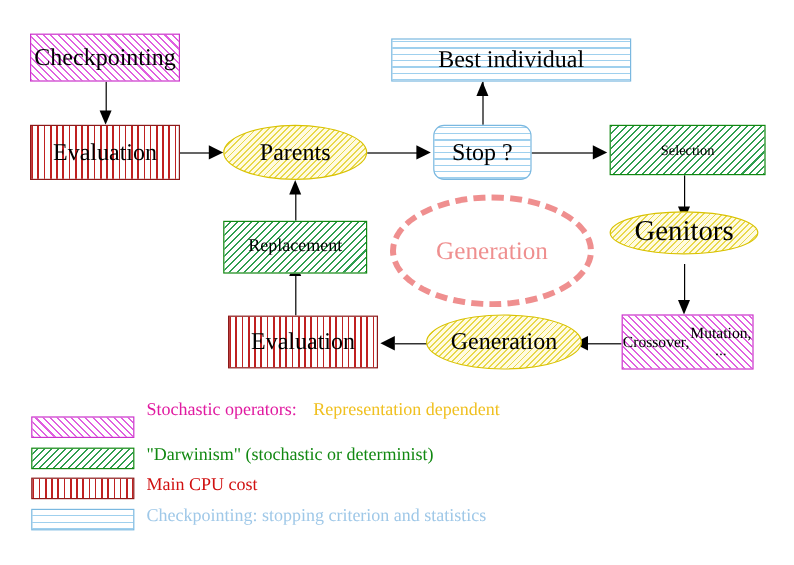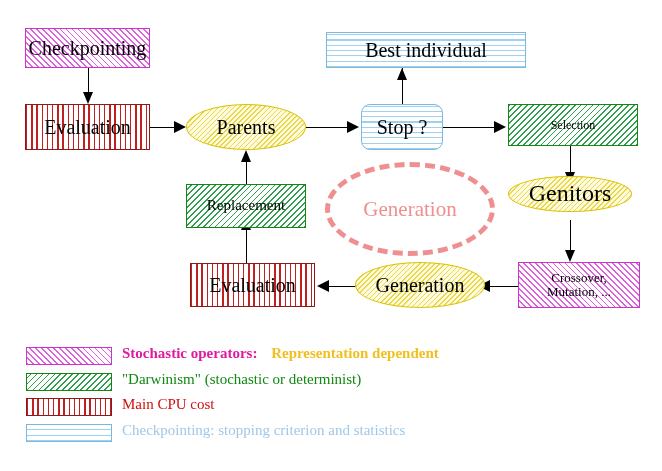--- a/index.html
+++ b/index.html
@@ -171,21 +171,21 @@
   </div>
 
   <div class="node fill-red" style="left:190px; top:263px; width:125px; height:44px; font-size:20px;">
     <span class="lbl">Evaluation</span>
   </div>
 
   <div class="node fill-yellow ellipse" style="left:355px; top:262px; width:130px; height:46px; font-size:20px;">
     <span class="lbl">Generation</span>
   </div>
 
-  <div class="node fill-magenta" style="left:518px; top:262px; width:122px; height:46px; font-size:13px; flex-direction:column;">
+  <div class="node fill-magenta" style="left:518px; top:262px; width:110px; height:46px; font-size:13px; flex-direction:row;">
     <span class="lbl">Crossover,</span>
     <span class="lbl">Mutation, ...</span>
   </div>
 
   <div class="line-v" style="left:88px; top:68px; height:26px;"></div>
   <div class="arrow arrow-d" style="left:83px; top:92px;"></div>
 
   <div class="line-h" style="left:150px; top:127px; width:26px;"></div>
   <div class="arrow arrow-r" style="left:174px; top:121px;"></div>
 
@@ -210,21 +210,21 @@
   <div class="line-h" style="left:329px; top:286px; width:28px;"></div>
   <div class="arrow arrow-l" style="left:317px; top:280px;"></div>
 
   <div class="line-v" style="left:246px; top:222px; height:41px;"></div>
   <div class="arrow arrow-u" style="left:241px; top:218px;"></div>
 
   <div class="line-v" style="left:246px; top:160px; height:24px;"></div>
   <div class="arrow arrow-u" style="left:241px; top:150px;"></div>
 
   <div class="legend-swatch fill-magenta" style="left:26px; top:347px;"></div>
-  <div class="legend-text" style="top:345px;font-weight:bold;">
+  <div class="legend-text" style="top:334px;">
     <span class="lg-magenta">Stochastic operators:</span>
     <span class="lg-orange" style="margin-left:10px;">Representation dependent</span>
   </div>
 
   <div class="legend-swatch fill-green" style="left:26px; top:373px;"></div>
   <div class="legend-text lg-green" style="top:371px;">"Darwinism" (stochastic or determinist)</div>
 
   <div class="legend-swatch fill-red" style="left:26px; top:398px;"></div>
   <div class="legend-text lg-red" style="top:396px;">Main CPU cost</div>
 

